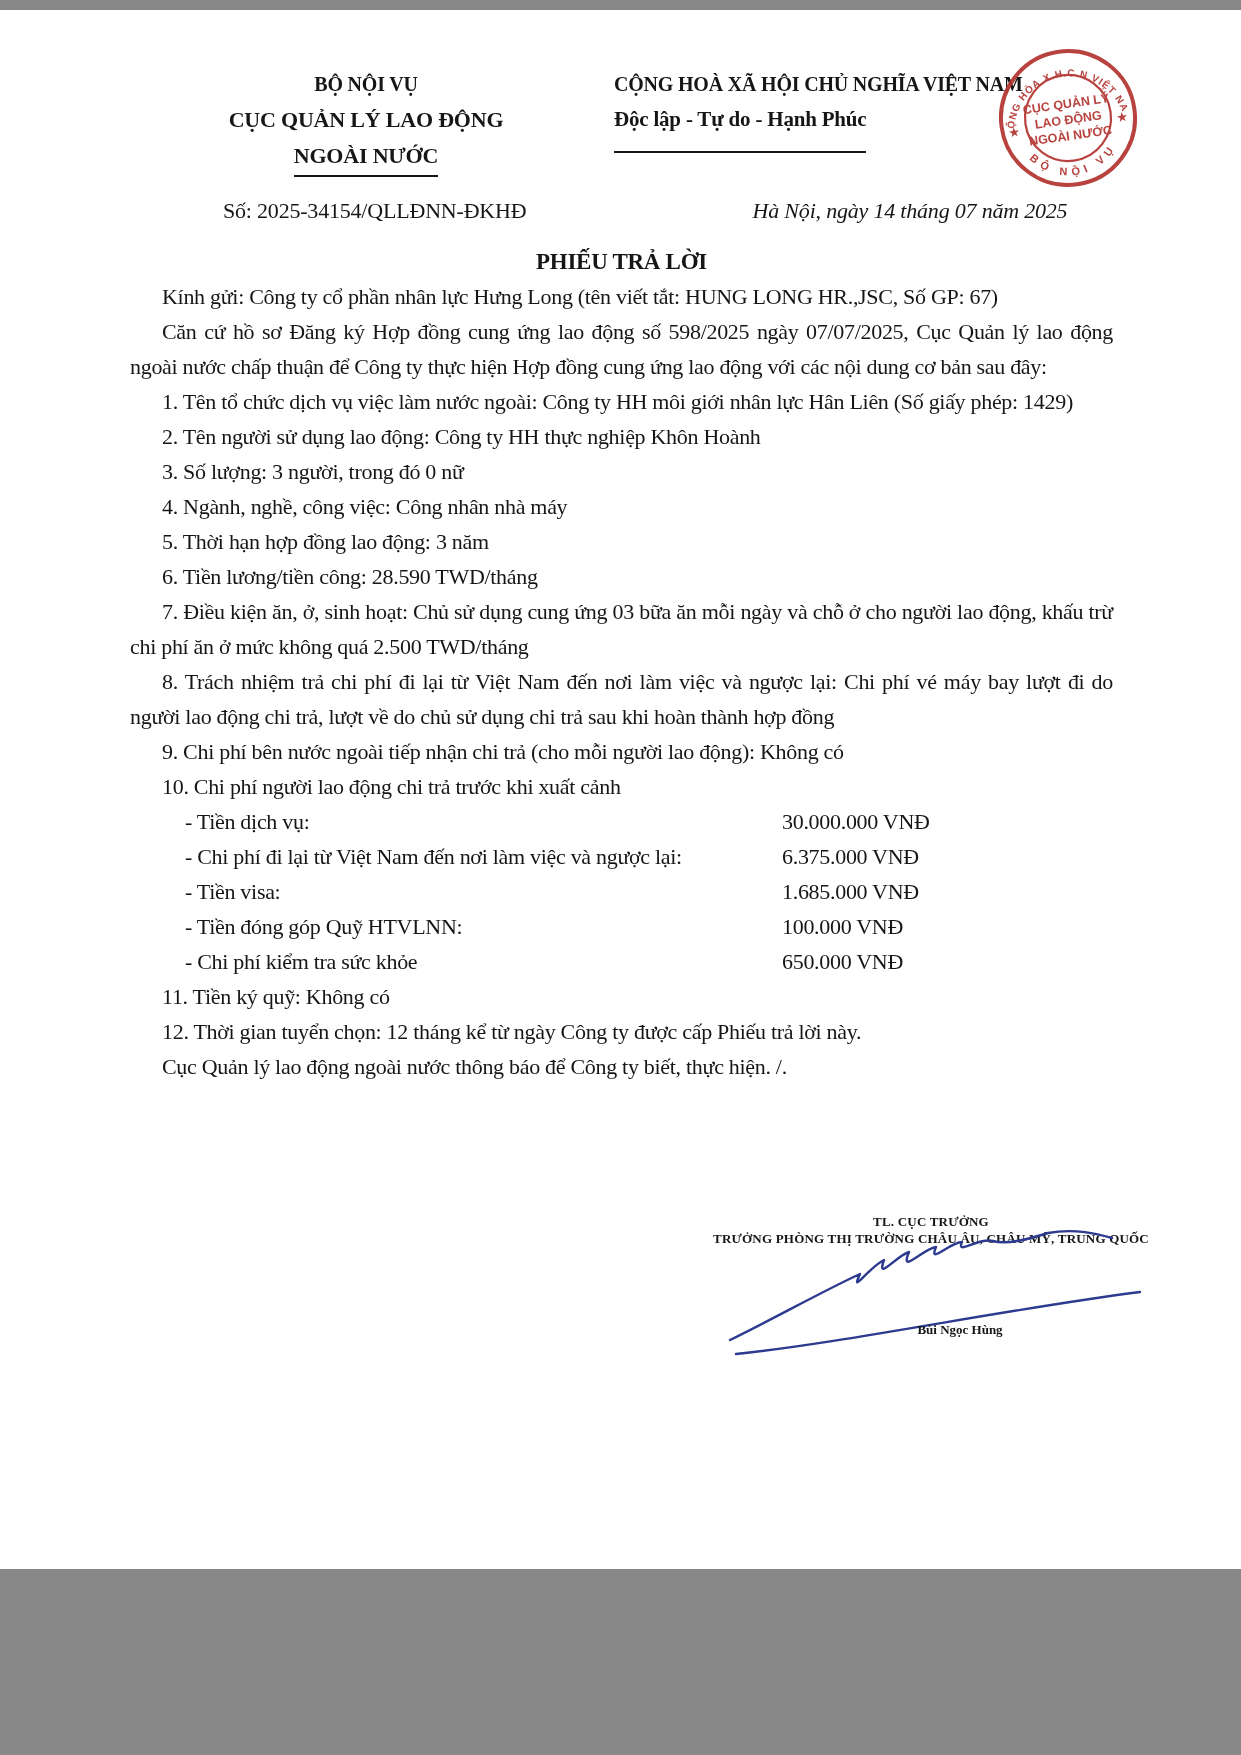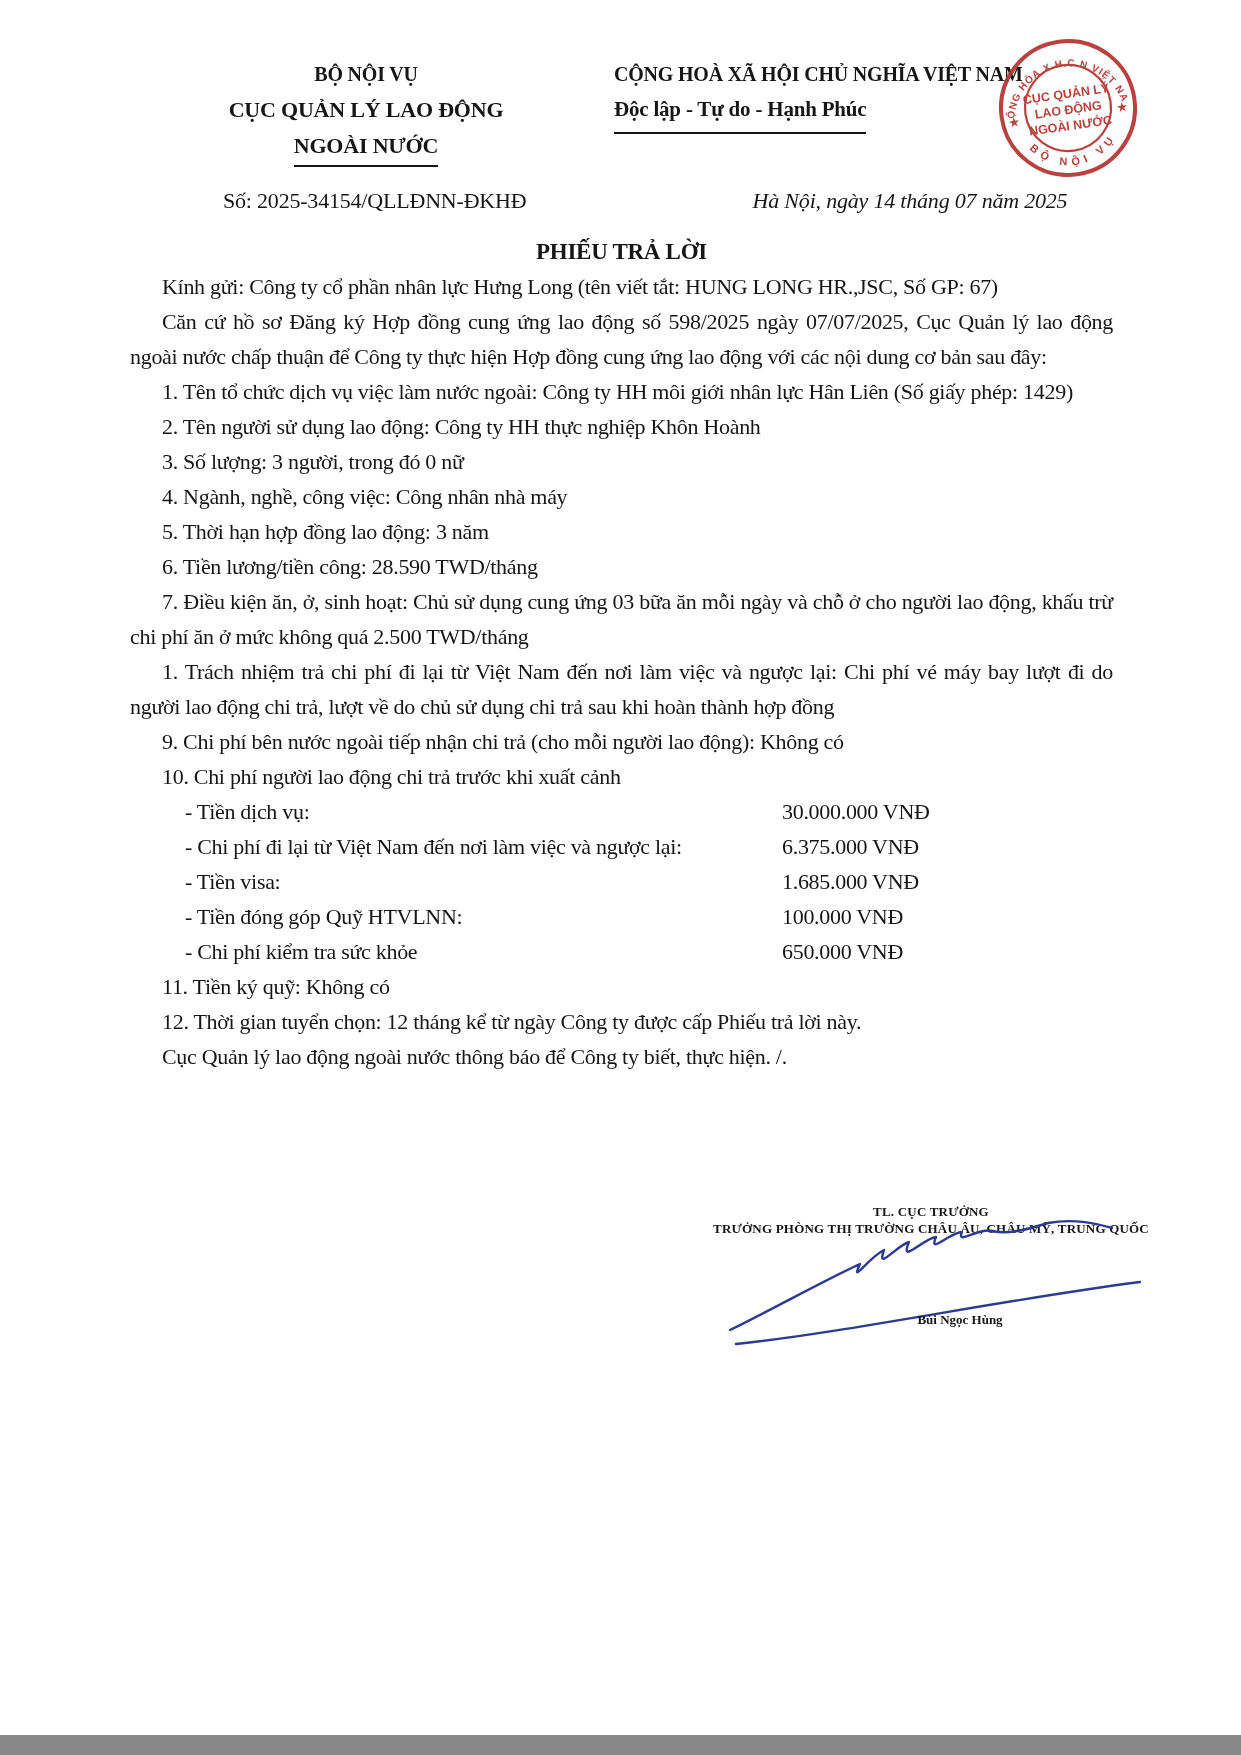--- a/index.html
+++ b/index.html
@@ -1,39 +1,39 @@
 <!DOCTYPE html>
 <html><head>
 <meta charset="utf-8">
 <style>
   * { margin:0; padding:0; box-sizing:border-box; }
   html,body { background:#888; }
   .page {
     position:relative;
-    width:1241px; height:1735px;
-    margin:0 auto;
+    width:1241px; height:1559px;
+    margin:10px auto;
     background:#ffffff;
     font-family:"Liberation Serif", serif;
     color:#161616;
     overflow:hidden;
   }
   
   .hdr-left {
     position:absolute; left:170px; top:56px; width:392px;
     text-align:center; font-weight:bold; letter-spacing:-0.2px;
   }
   .hdr-left .l1 { font-size:20px; line-height:36px; }
   .hdr-left .l2 { font-size:22px; line-height:36px;text-align:center; }
   .hdr-left .l3 { font-size:22px; line-height:36px; display:inline-block; border-bottom:2px solid #161616; padding-bottom:1px; }
   .hdr-right {
     position:absolute; left:614px; top:56px; width:420px;
     font-weight:bold; letter-spacing:-0.2px;
   }
   .hdr-right .l1 { font-size:20px; line-height:36px; white-space:nowrap; }
-  .hdr-right .l2 { font-size:21px; line-height:34px; display:inline-block; border-bottom:2px solid #161616; padding-bottom:6px; }
+  .hdr-right .l2 { font-size:21px; line-height:34px; display:inline-block; border-bottom:2px solid #161616; padding-bottom:15px; }
   .doc-number {
     position:absolute; left:223px; top:188px;
     font-size:22px; letter-spacing:-0.2px;
   }
   .date-line {
     position:absolute; left:750px; top:188px; width:320px;
     font-size:22px; font-style:italic; text-align:center; letter-spacing:-0.2px;
   }
   
   .stamp {
@@ -110,21 +110,21 @@
     <p class="para no-justify">Kính gửi: Công ty cổ phần nhân lực Hưng Long (tên viết tắt: HUNG LONG HR.,JSC, Số GP: 67)</p>
     <p class="para">Căn cứ hồ sơ Đăng ký Hợp đồng cung ứng lao động số 598/2025 ngày 07/07/2025, Cục Quản lý lao động ngoài nước chấp thuận để Công ty thực hiện Hợp đồng cung ứng lao động với các nội dung cơ bản sau đây:</p>
 
     <p class="para">1. Tên tổ chức dịch vụ việc làm nước ngoài: Công ty HH môi giới nhân lực Hân Liên (Số giấy phép: 1429)</p>
     <p class="para">2. Tên người sử dụng lao động: Công ty HH thực nghiệp Khôn Hoành</p>
     <p class="para">3. Số lượng: 3 người, trong đó 0 nữ</p>
     <p class="para">4. Ngành, nghề, công việc: Công nhân nhà máy</p>
     <p class="para">5. Thời hạn hợp đồng lao động: 3 năm</p>
     <p class="para">6. Tiền lương/tiền công: 28.590 TWD/tháng</p>
     <p class="para">7. Điều kiện ăn, ở, sinh hoạt: Chủ sử dụng cung ứng 03 bữa ăn mỗi ngày và chỗ ở cho người lao động, khấu trừ chi phí ăn ở mức không quá 2.500 TWD/tháng</p>
-    <p class="para">1. Trách nhiệm trả chi phí đi lại từ Việt Nam đến nơi làm việc và ngược lại: Chi phí vé máy bay lượt đi do người lao động chi trả, lượt về do chủ sử dụng chi trả sau khi hoàn thành hợp đồng</p>
+    <p class="para">8. Trách nhiệm trả chi phí đi lại từ Việt Nam đến nơi làm việc và ngược lại: Chi phí vé máy bay lượt đi do người lao động chi trả, lượt về do chủ sử dụng chi trả sau khi hoàn thành hợp đồng</p>
     <p class="para">9. Chi phí bên nước ngoài tiếp nhận chi trả (cho mỗi người lao động): Không có</p>
     <p class="para">10. Chi phí người lao động chi trả trước khi xuất cảnh</p>
 
     <div>
       <div class="fee-row">
         <span class="fee-label">- Tiền dịch vụ:</span>
         <span class="fee-value">30.000.000 VNĐ</span>
       </div>
       <div class="fee-row">
         <span class="fee-label">- Chi phí đi lại từ Việt Nam đến nơi làm việc và ngược lại:</span>

